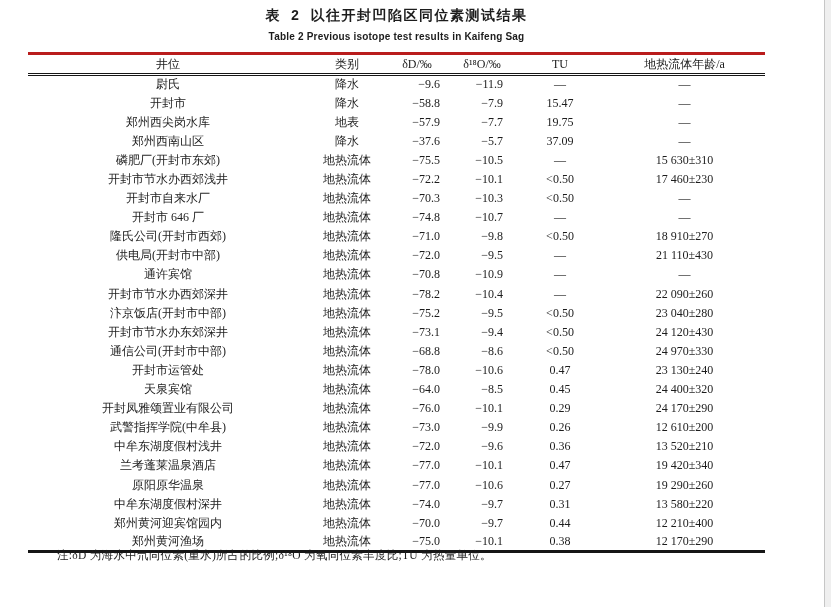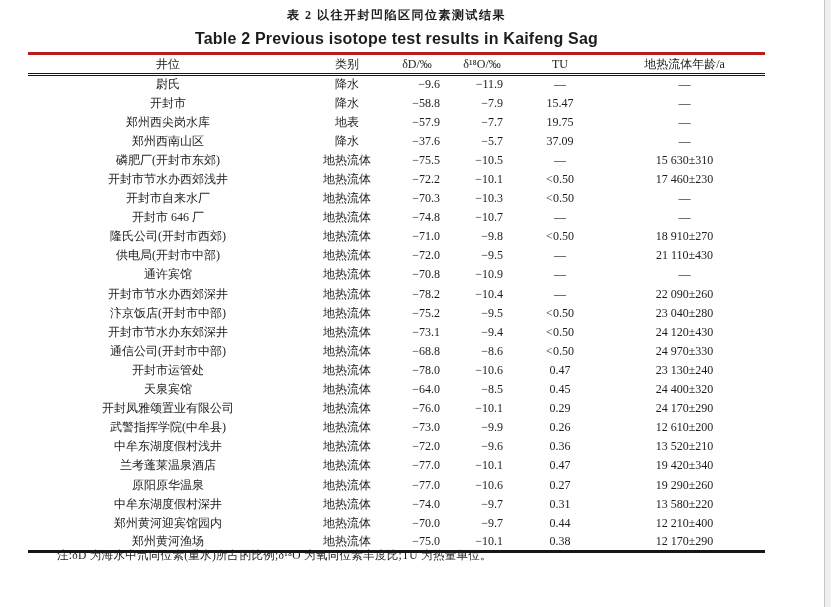--- a/index.html
+++ b/index.html
@@ -15,27 +15,27 @@
     position:absolute; top:0; right:0;
     width:7px; height:607px;
     background:#efefef;
     border-left:1px solid #c6c6c6;
   }
   .caption {
     position:absolute; left:28px; top:7px; width:737px;
     text-align:center;
   }
   .caption .zh {
-    font-family:Liberation Serif, serif;
-    font-weight:bold; font-size:12px; letter-spacing:1.5px;
+    font-family:Liberation Mono, monospace;
+    font-weight:bold; font-size:14px; letter-spacing:1.5px;
   }
   .caption .en {
     margin-top:6px;
     font-family:"Liberation Sans","DejaVu Sans",sans-serif;
-    font-weight:bold; font-size:16px; letter-spacing:0.2px;
+    font-weight:bold; font-size:10px; letter-spacing:0.2px;
   }
   table.iso {
     position:absolute; left:28px; top:52px;
     width:737px;
     border-collapse:collapse; table-layout:fixed;
     border-top:3px solid #b91c1c;
     border-bottom:3px solid #161616;
   }
   table.iso thead th {
     font-weight:normal; font-size:12px;

